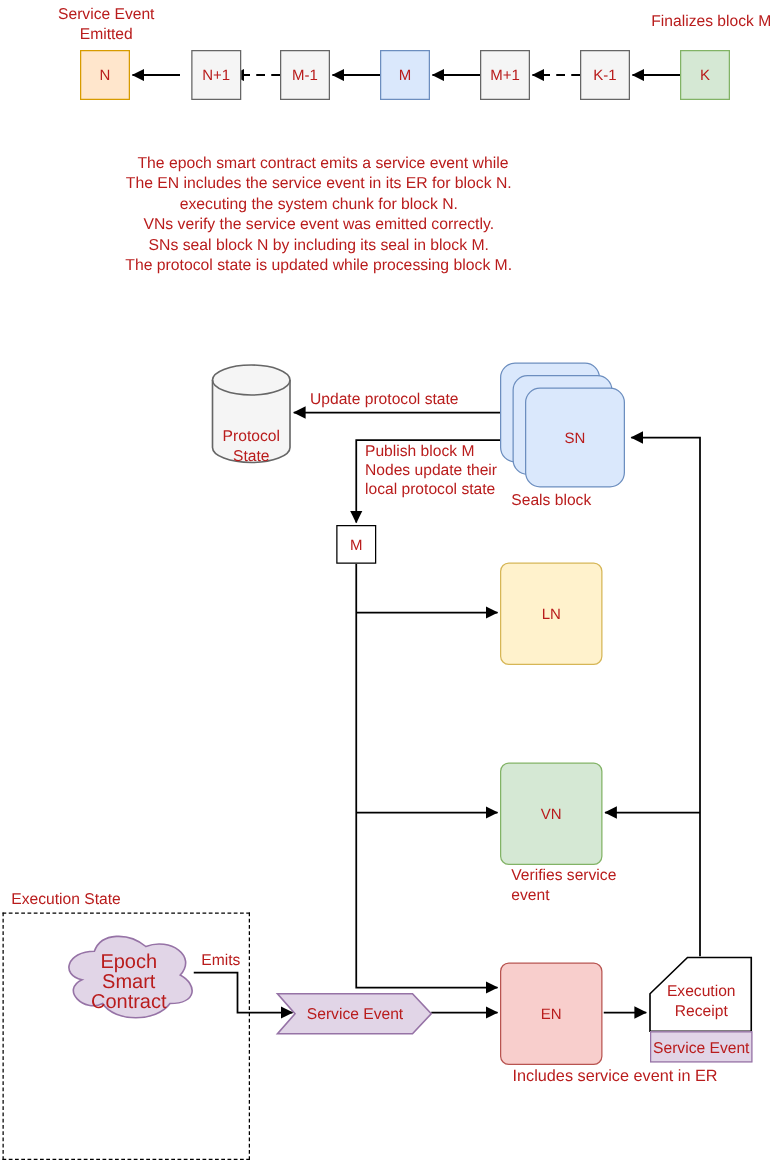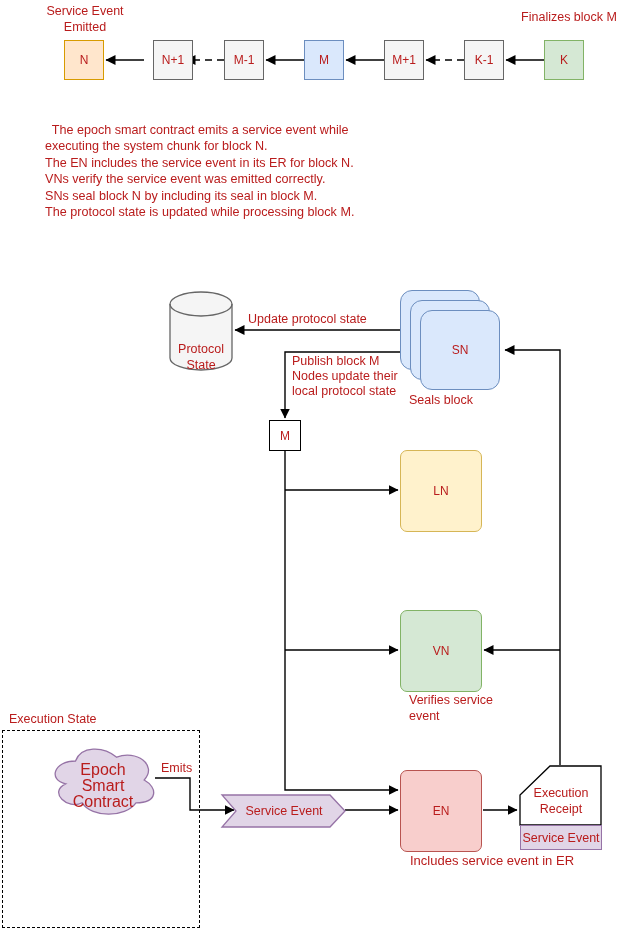--- a/index.html
+++ b/index.html
@@ -91,24 +91,24 @@
   <div class="lbl center" style="left:512px;top:9px;width:114px;">Finalizes block M</div>
 
   <div class="block c-orange" style="left:64px;">N</div>
   <div class="block c-gray" style="left:153px;">N+1</div>
   <div class="block c-gray" style="left:224px;">M-1</div>
   <div class="block c-blue" style="left:304px;">M</div>
   <div class="block c-gray" style="left:384px;">M+1</div>
   <div class="block c-gray" style="left:464px;">K-1</div>
   <div class="block c-green" style="left:544px;">K</div>
 
-  <div class="lbl" style="left:45px;top:122px;width:420px;">
+  <div class="lbl" style="left:45px;top:122px;width:420px;text-align:center;">
     <div class="note-line">  The epoch smart contract emits a service event while</div>
+    <div class="note-line">The EN includes the service event in its ER for block N.</div>
     <div class="note-line">executing the system chunk for block N.</div>
-    <div class="note-line">The EN includes the service event in its ER for block N.</div>
     <div class="note-line">VNs verify the service event was emitted correctly.</div>
     <div class="note-line">SNs seal block N by including its seal in block M.</div>
     <div class="note-line">The protocol state is updated while processing block M.</div>
   </div>
 
   <div class="lbl center" style="left:170px;top:325px;width:62px;margin-top:16px;">
     <div>Protocol</div>
     <div>State</div>
   </div>
 

